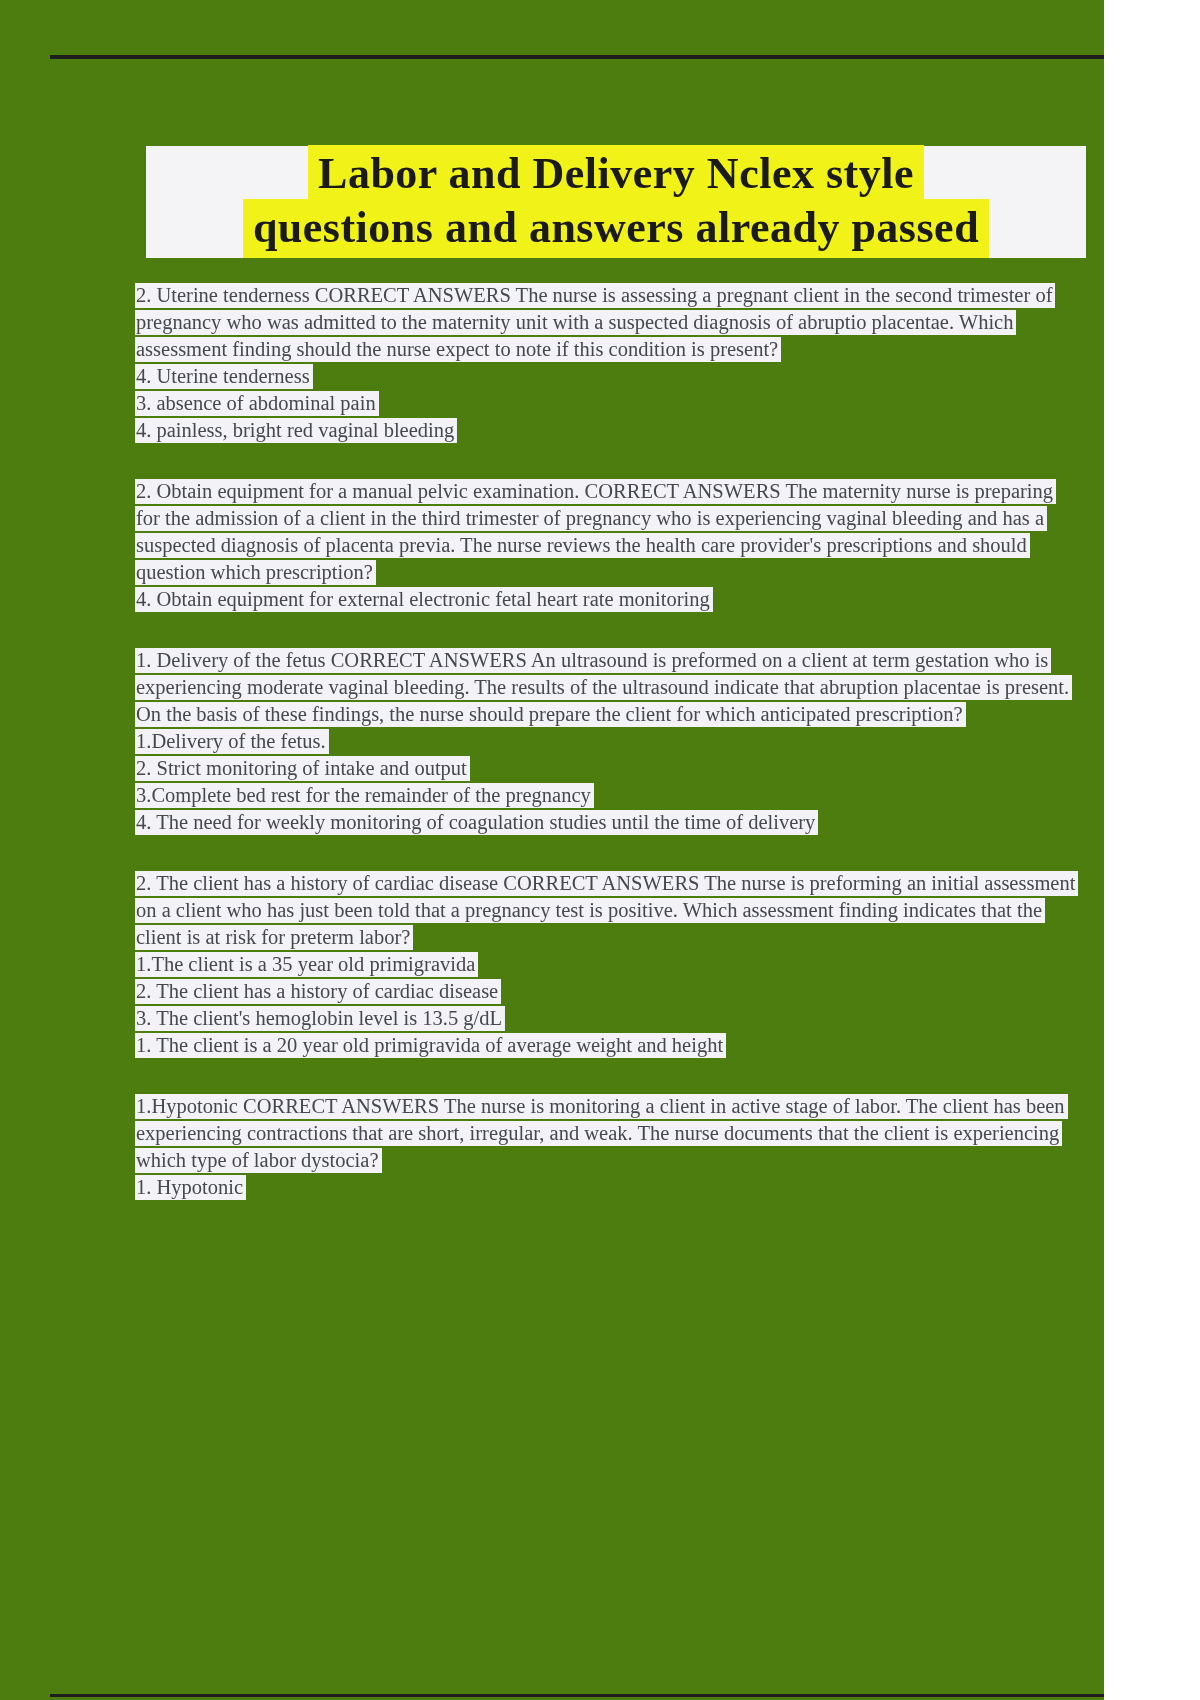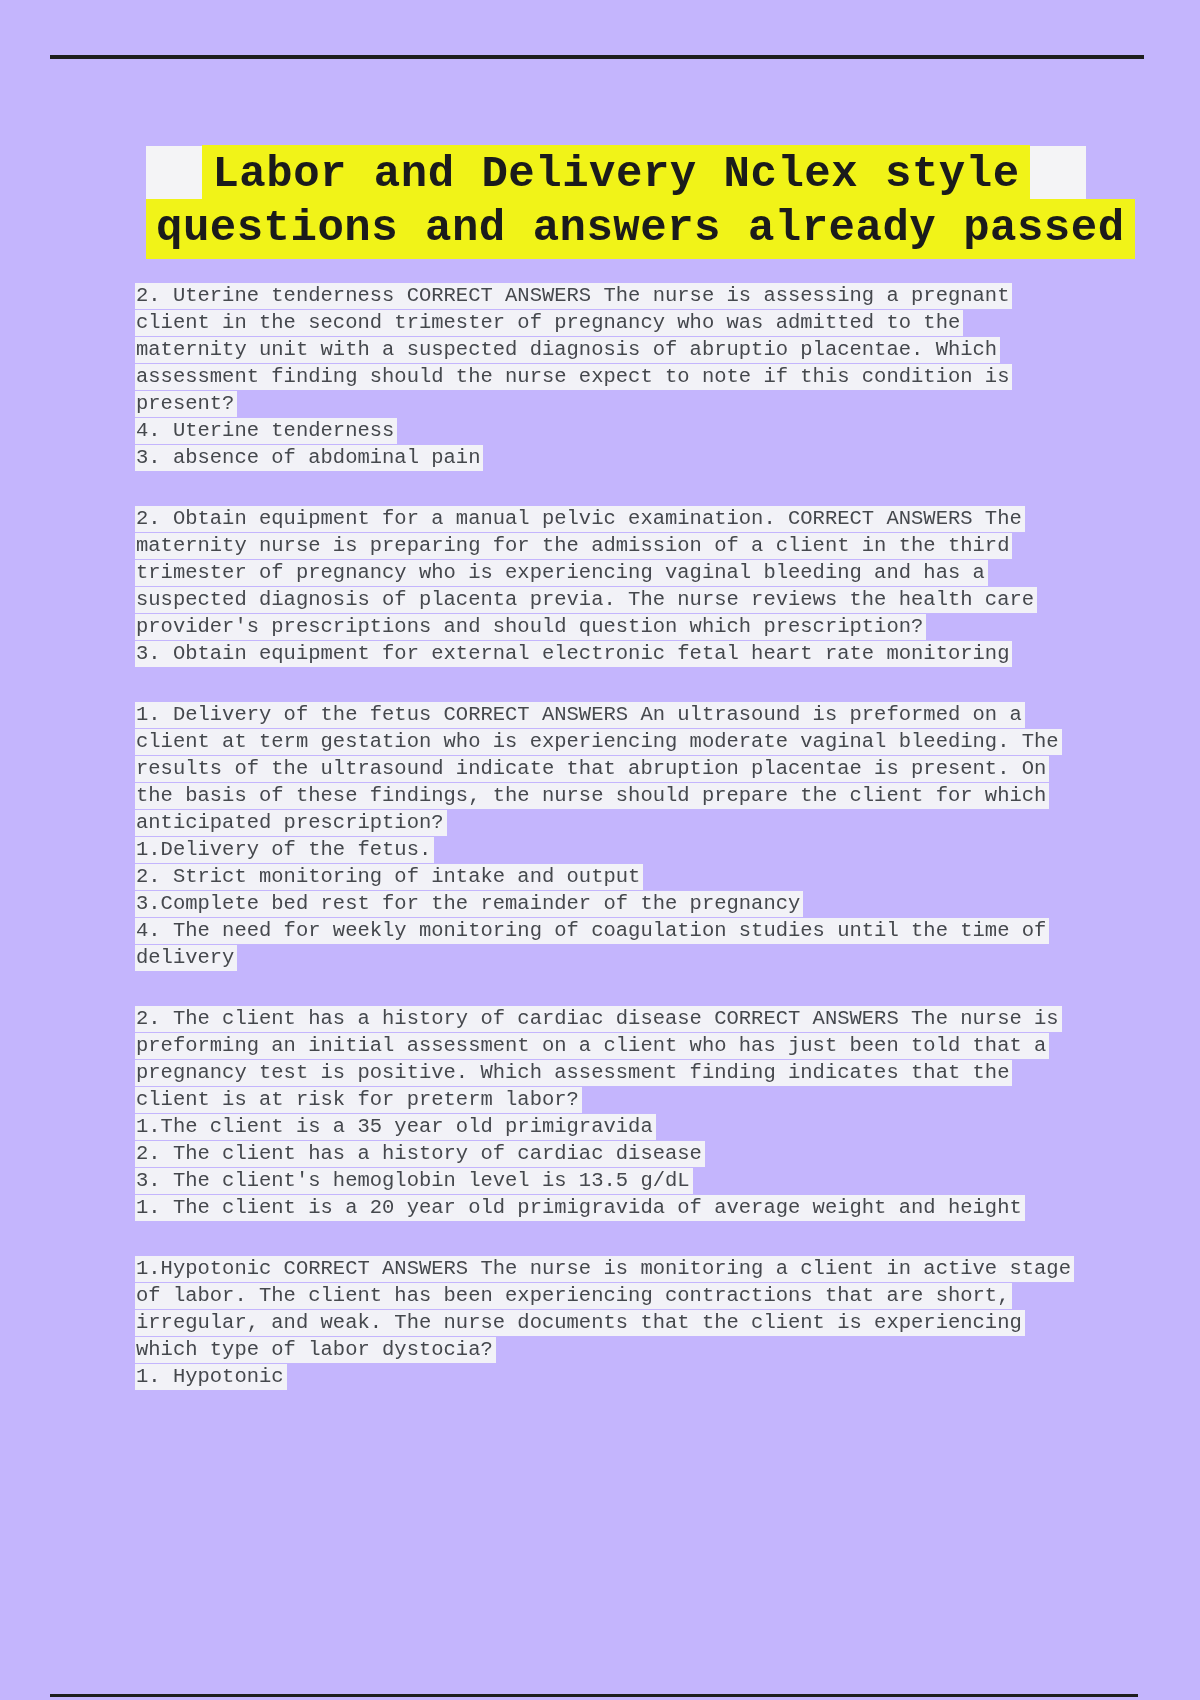--- a/index.html
+++ b/index.html
@@ -2,24 +2,24 @@
 <html><head>
 <meta charset="utf-8">
 <style>
   html, body {
     margin: 0;
     padding: 0;
     background: #ffffff;
   }
   .page {
     position: relative;
-    width: 1200px;
+    width: 1104px;
     height: 1700px;
-    background: #c4b5fd;
-    font-family: Liberation Mono, monospace;
+    background: #4d7c0f;
+    font-family: Liberation Serif, serif;
     overflow: hidden;
   }
   .rule {
     position: absolute;
     background: #1e1e1e;
   }
   .rule-top {
     left: 50px;
     top: 55px;
     width: 1094px;
@@ -89,25 +89,26 @@
     <div class="title-line"><mark>Labor and Delivery Nclex style</mark></div>
     <div class="title-line"><mark>questions and answers already passed</mark></div>
   </div>
 
   <div class="doc-body">
 
     <section class="qblock">
       <p class="qtext"><span class="hl">2. Uterine tenderness CORRECT ANSWERS The nurse is assessing a pregnant client in the second trimester of pregnancy who was admitted to the maternity unit with a suspected diagnosis of abruptio placentae. Which assessment finding should the nurse expect to note if this condition is present?</span></p>
       <div class="opt"><span class="hl">4. Uterine tenderness</span></div>
       <div class="opt"><span class="hl">3. absence of abdominal pain</span></div>
+      <div class="opt"><span class="hl">4. painless, bright red vaginal bleeding</span></div>
     </section>
 
     <section class="qblock">
       <p class="qtext"><span class="hl">2. Obtain equipment for a manual pelvic examination. CORRECT ANSWERS The maternity nurse is preparing for the admission of a client in the third trimester of pregnancy who is experiencing vaginal bleeding and has a suspected diagnosis of placenta previa. The nurse reviews the health care provider's prescriptions and should question which prescription?</span></p>
-      <div class="opt"><span class="hl">3. Obtain equipment for external electronic fetal heart rate monitoring</span></div>
+      <div class="opt"><span class="hl">4. Obtain equipment for external electronic fetal heart rate monitoring</span></div>
     </section>
 
     <section class="qblock">
       <p class="qtext"><span class="hl">1. Delivery of the fetus CORRECT ANSWERS An ultrasound is preformed on a client at term gestation who is experiencing moderate vaginal bleeding. The results of the ultrasound indicate that abruption placentae is present. On the basis of these findings, the nurse should prepare the client for which anticipated prescription?</span></p>
       <div class="opt"><span class="hl">1.Delivery of the fetus.</span></div>
       <div class="opt"><span class="hl">2. Strict monitoring of intake and output</span></div>
       <div class="opt"><span class="hl">3.Complete bed rest for the remainder of the pregnancy</span></div>
       <div class="opt"><span class="hl">4. The need for weekly monitoring of coagulation studies until the time of delivery</span></div>
     </section>
 

